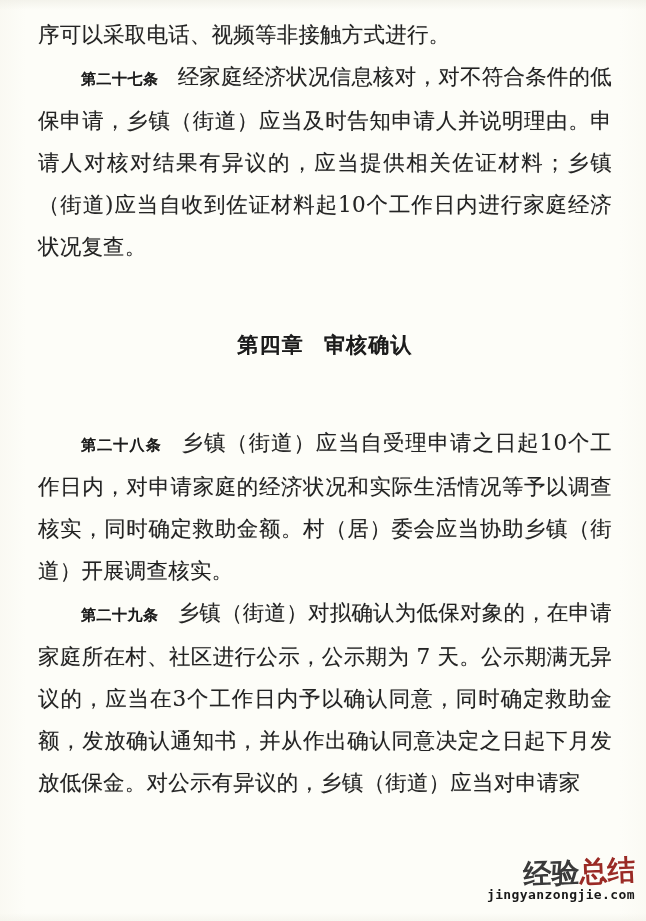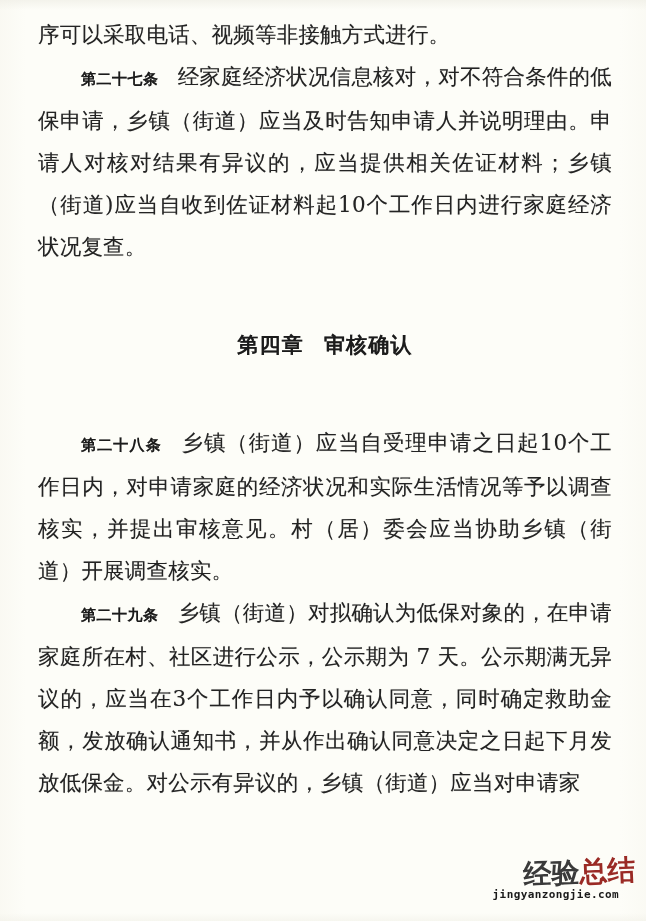--- a/index.html
+++ b/index.html
@@ -110,25 +110,25 @@
     line-height: 30px;
     letter-spacing: 0px;
     white-space: nowrap;
     transform: rotate(-2.5deg);
     transform-origin: right bottom;
   }
   #watermark .wm-dark  { color: #3a3a3a; }
   #watermark .wm-red   { color: #9a2a25; }
   #watermark .wm-url {
     position: absolute;
-    right: 21px;
+    right: 5px;
     top: 32px;
     font-family: "DejaVu Sans Mono", "Liberation Mono", monospace;
     font-weight: 700;
-    font-size: 11px;
+    font-size: 13px;
     line-height: 16px;
     letter-spacing: 0.4px;
     color: #1a1a1a;
     white-space: nowrap;
   }
 
   
   .scan-edge-top {
     position: absolute; left: 0; top: 0; width: 646px; height: 10px;
     background: linear-gradient(180deg, rgba(240,239,231,0.75), rgba(253,253,248,0));
@@ -150,21 +150,21 @@
     <p class="para noindent" style="margin-top:14px;">序可以采取电话、视频等非接触方式进行。</p>
 
     <p class="para indent"><span class="art-no">第二十七条</span><span class="gap-after-artno"></span><span>经家庭经济状况信息核对，对不符合条件的低保申请，乡镇（街道）应当及时告知申请人并说明理由。申请人对核对结果有异议的，应当提供相关佐证材料；乡镇（街道)应当自收到佐证材料起10个工作日内进行家庭经济状况复查。</span></p>
 
     <div class="spacer-before-chapter"></div>
 
     <p class="chapter-heading"><span>第四章</span><span class="chap-gap"></span><span>审核确认</span></p>
 
     <div class="spacer-after-chapter"></div>
 
-    <p class="para indent"><span class="art-no">第二十八条</span><span class="gap-after-artno"></span><span>乡镇（街道）应当自受理申请之日起10个工作日内，对申请家庭的经济状况和实际生活情况等予以调查核实，并提出审核意见。村（居）委会应当协助乡镇（街道）开展调查核实。</span></p>
+    <p class="para indent"><span class="art-no">第二十八条</span><span class="gap-after-artno"></span><span>乡镇（街道）应当自受理申请之日起10个工作日内，对申请家庭的经济状况和实际生活情况等予以调查核实，同时确定救助金额。村（居）委会应当协助乡镇（街道）开展调查核实。</span></p>
 
 
     <p class="para indent"><span class="art-no">第二十九条</span><span class="gap-after-artno"></span><span>乡镇（街道）对拟确认为低保对象的，在申请家庭所在村、社区进行公示，公示期为 7 天。公示期满无异议的，应当在3个工作日内予以确认同意，同时确定救助金额，发放确认通知书，并从作出确认同意决定之日起下月发放低保金。对公示有异议的，乡镇（街道）应当对申请家</span></p>
 
   </div>
 
   <div id="watermark">
     <div class="wm-chars"><span class="wm-dark">经验</span><span class="wm-red">总结</span></div>
     <div class="wm-url">jingyanzongjie.com</div>
   </div>

